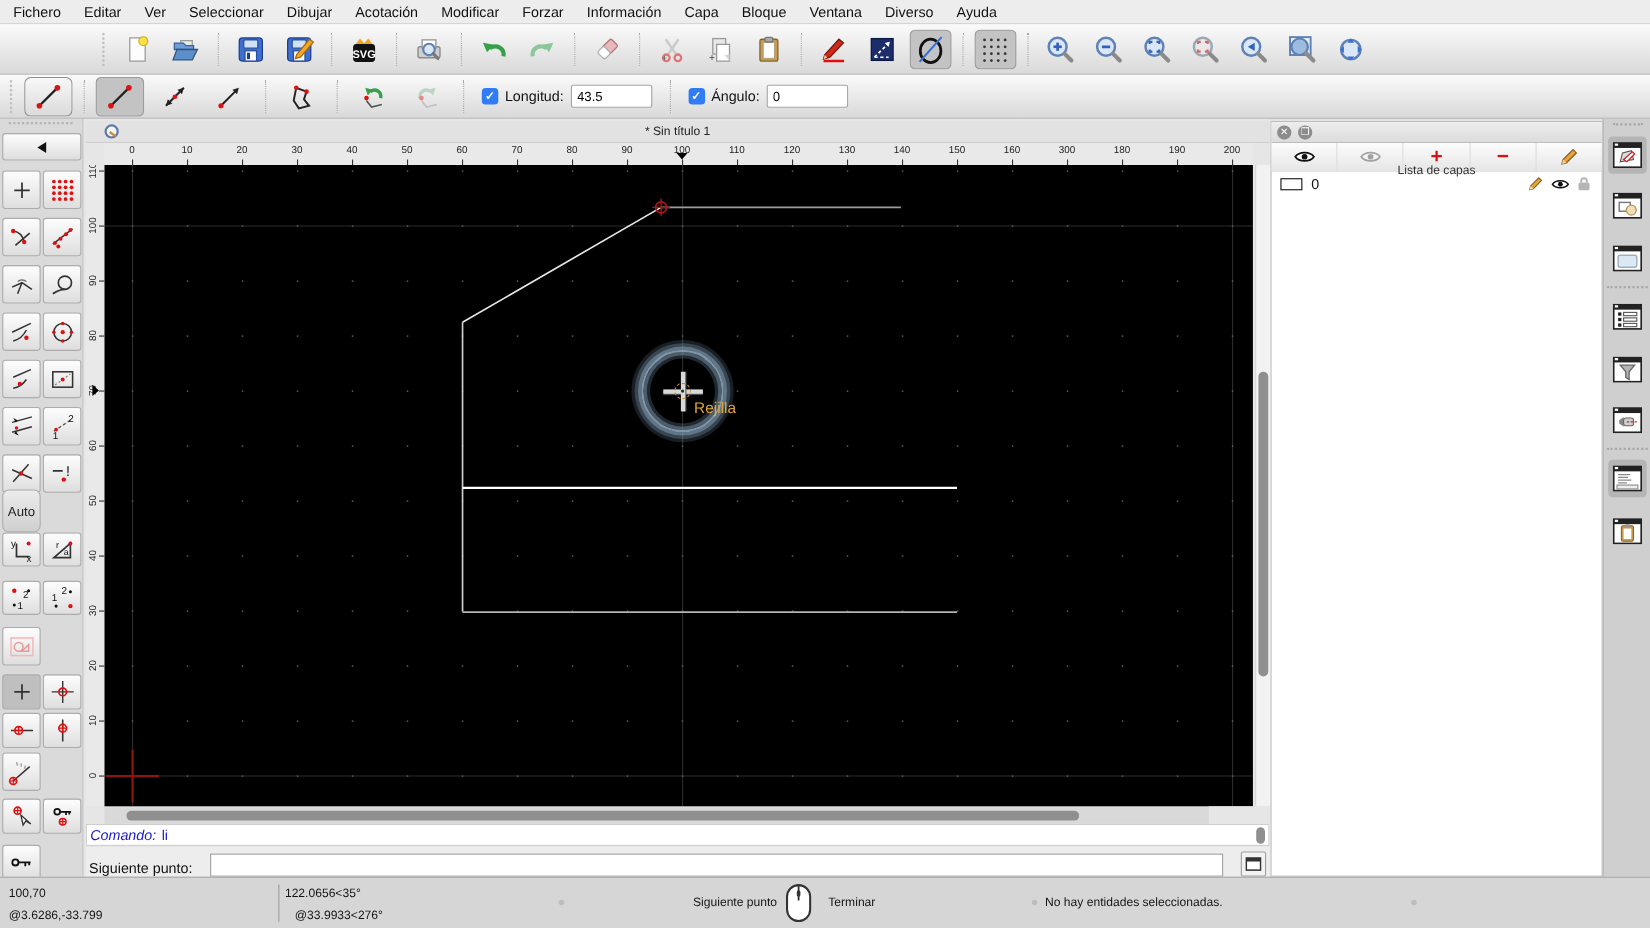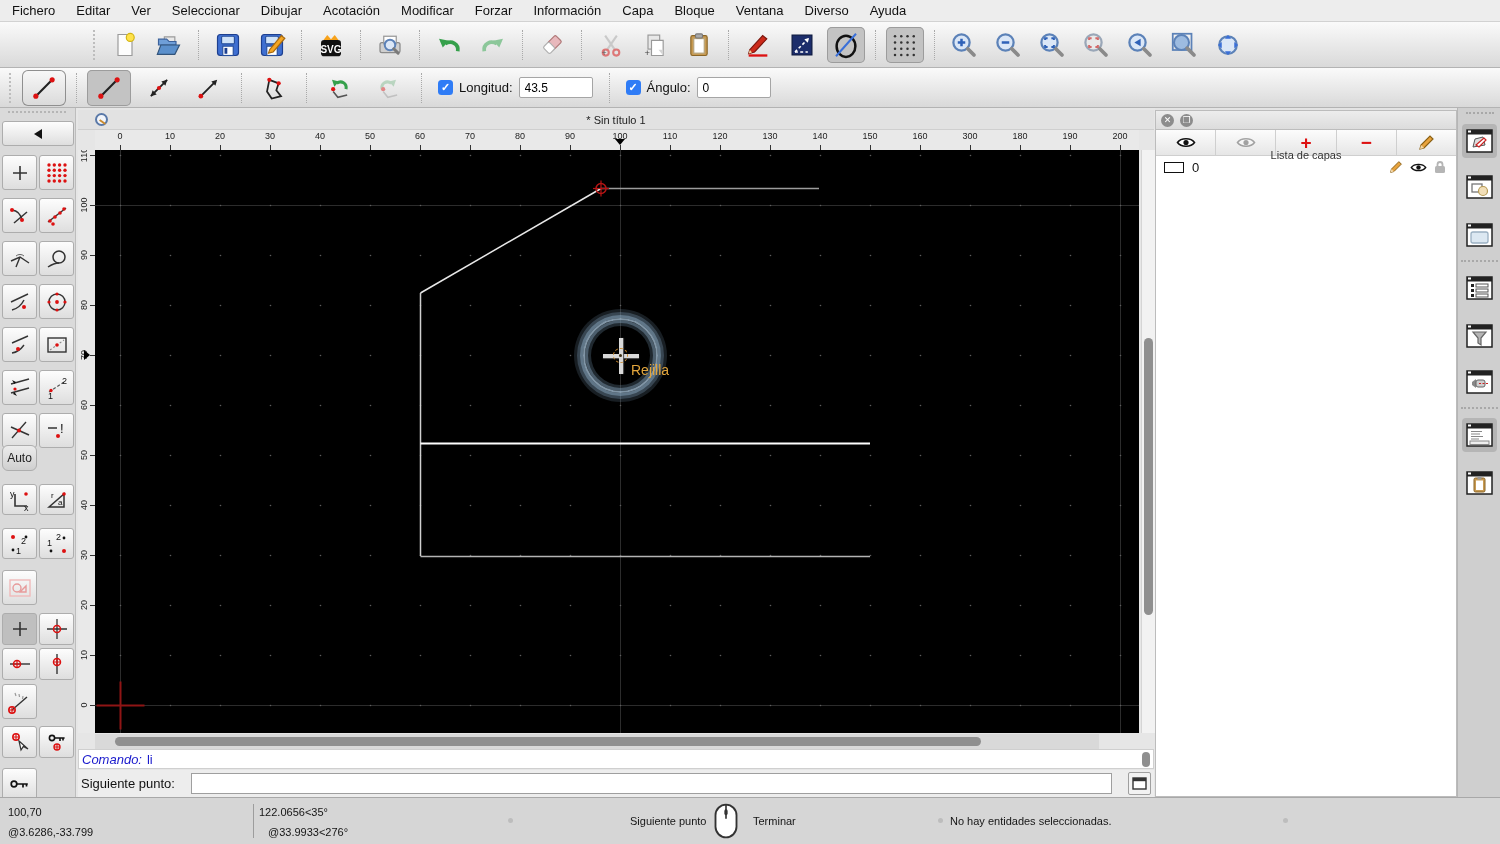--- a/index.html
+++ b/index.html
@@ -29,21 +29,21 @@
   .chklabel { font-size:13px; color:#111; }
   .tinput { width:74px; height:21px; border:1px solid #a5a5a5; border-radius:2px; background:#fff;
             font-size:12px; padding:0 5px; font-family:Liberation Sans, sans-serif; }
 
   
   #palette { position:absolute; left:0; top:108px; width:76px; height:689px; background:#dadada; border-right:1px solid #bdbdbd; }
   .pbtn { position:absolute; width:35px; height:35px; background:linear-gradient(#fdfdfd,#dedede);
           border:1px solid #adadad; border-radius:3px; display:flex; align-items:center; justify-content:center; }
   .pbtn.wide { width:72px; }
   .pbtn.pressed { background:#bfbfbf; }
-  .pbtn.autob { width:35px; height:26px; border-radius:6px; background:linear-gradient(#ececec,#cfcfcf); font-size:12px; color:#222; }
+  .pbtn.autob { width:35px; height:39px; border-radius:6px; background:linear-gradient(#ececec,#cfcfcf); font-size:12px; color:#222; }
   .phandle { position:absolute; left:8px; top:3px; width:58px; border-top:2px dotted #b5b5b5; }
 
   
   #center { position:absolute; left:76px; top:108px; width:1079px; height:689px; background:#e6e6e6; }
   #mdi-title { position:absolute; left:2px; top:2px; width:1076px; height:20px; background:#e2e2e2;
                border-bottom:1px solid #cfcfcf; display:flex; align-items:center; }
   #mdi-title .title { position:absolute; left:0; right:0; text-align:center; font-size:11px; color:#222; }
   .appicon { width:13px; height:13px; border-radius:50%; border:2px solid #5a79a8; background:#f2f5fa; margin-left:17px; position:relative; z-index:2; }
   .appicon::after { content:""; position:absolute; left:2px; top:6px; width:7px; height:2px; background:#c98a2e; transform:rotate(35deg); }
 
@@ -78,21 +78,21 @@
   #hscroll { position:absolute; left:19px; top:626px; width:1004px; height:15px; background:#d9d9d9; }
   #hscroll .thumb { position:absolute; top:3px; left:20px; width:866px; height:9px; background:#8f8f8f; border-radius:5px; }
   #zoominfo { position:absolute; left:1023px; top:625px; width:130px; height:16px; font-size:12px; color:#111; text-align:right; background:#e6e6e6; padding-right:3px; }
 
   #cmdline { position:absolute; left:2px; top:641px; width:1076px; height:20px; background:#fff; border:1px solid #cfcfcf;
              font-size:13px; display:flex; align-items:center; padding-left:3px; }
   #cmdline .prompt { color:#1a1acc; font-style:italic; }
   #cmdline .val { color:#1a1acc; margin-left:5px; }
   #cmdline .mini-thumb { position:absolute; right:3px; top:2px; width:8px; height:15px; background:#8f8f8f; border-radius:4px; }
   #nextline { position:absolute; left:2px; top:662px; width:1076px; height:27px; background:#ededed;
-              display:flex; align-items:center; gap:16px; padding:0 3px; }
+              display:flex; align-items:flex-end; gap:16px; padding:0 3px; }
   #nextline .nlabel { font-size:13px; color:#111; white-space:nowrap; }
   #nextline input { flex:1; height:21px; border:1px solid #9f9f9f; background:#fff; font-family:"Liberation Sans",sans-serif; }
   .winbtn { width:23px; height:23px; border:1px solid #9f9f9f; background:#f2f2f2; border-radius:2px;
             display:flex; align-items:center; justify-content:center; }
 
   
   #layers { position:absolute; left:1155px; top:110px; width:302px; height:687px; background:#fff; border:1px solid #bcbcbc; }
   #layers .ptitle { position:relative; height:19px; background:linear-gradient(#ededed,#dcdcdc); border-bottom:1px solid #bdbdbd; }
   #layers .ptitle .t { position:absolute; left:0; right:0; top:3px; text-align:center; font-size:11px; color:#333;margin-top:35px; }
   .circbtn { position:absolute; top:3px; width:13px; height:13px; border-radius:50%; background:#8c8c8c; color:#fff;

